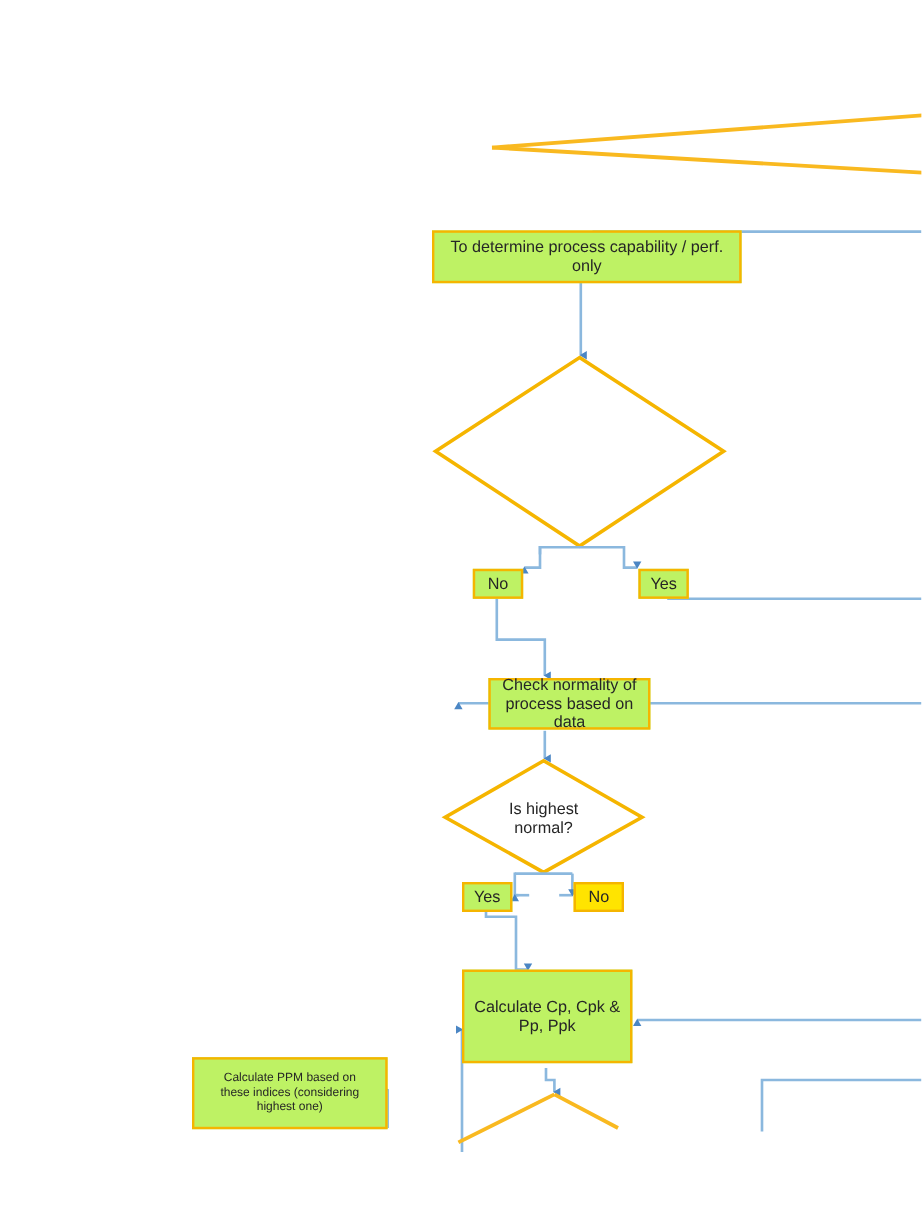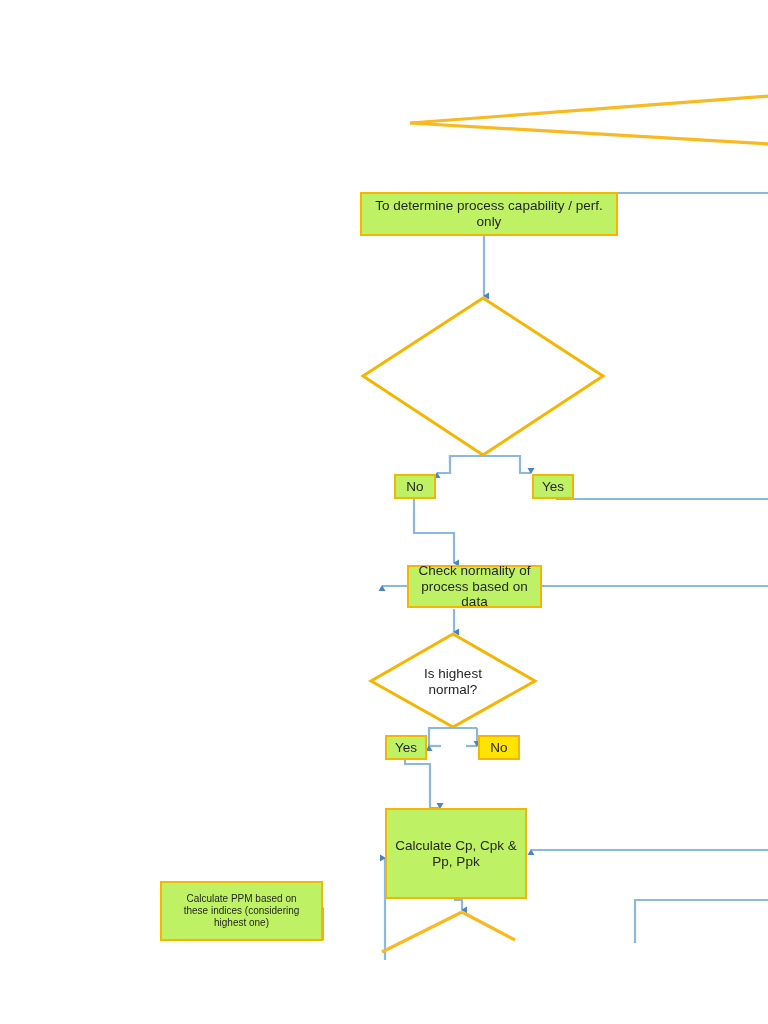--- a/index.html
+++ b/index.html
@@ -177,20 +177,20 @@
   <div class="node box t-14" style="left:378px; top:565px; width:135px; height:43px; padding:1px 4px;margin-left:29px;">Check normality of
 process based on data</div>
 
   <div class="node diamond-label t-14" style="left:403px; top:661px; width:100px; height:42px;">Is highest
 normal?</div>
 
   <div class="node box t-14" style="left:385px; top:735px; width:42px; height:25px;">Yes</div>
 
   <div class="node box filled t-14" style="left:478px; top:735px; width:42px; height:25px;">No</div>
 
-  <div class="node box t-14" style="left:385px; top:808px; width:142px; height:91px; padding:2px 6px;">Calculate Cp, Cpk &amp;
+  <div class="node box t-14" style="left:385px; top:808px; width:142px; height:78px; padding:2px 6px;">Calculate Cp, Cpk &amp;
 Pp, Ppk</div>
 
   <div class="node box t-13" style="left:160px; top:881px; width:163px; height:60px; padding:2px 5px;">Calculate PPM based on
 these indices (considering
 highest one)</div>
 
 </div>
 
 </body></html>

